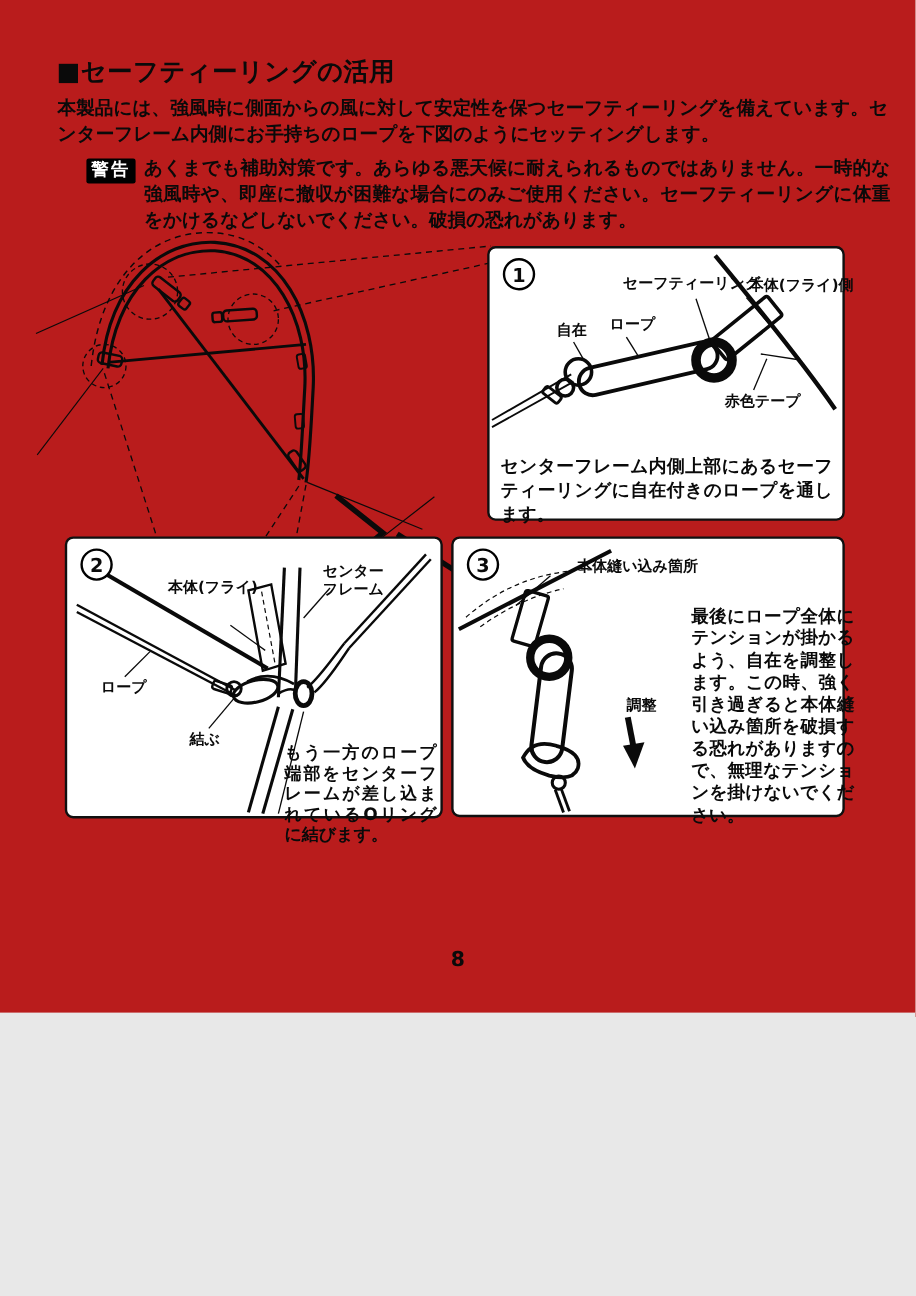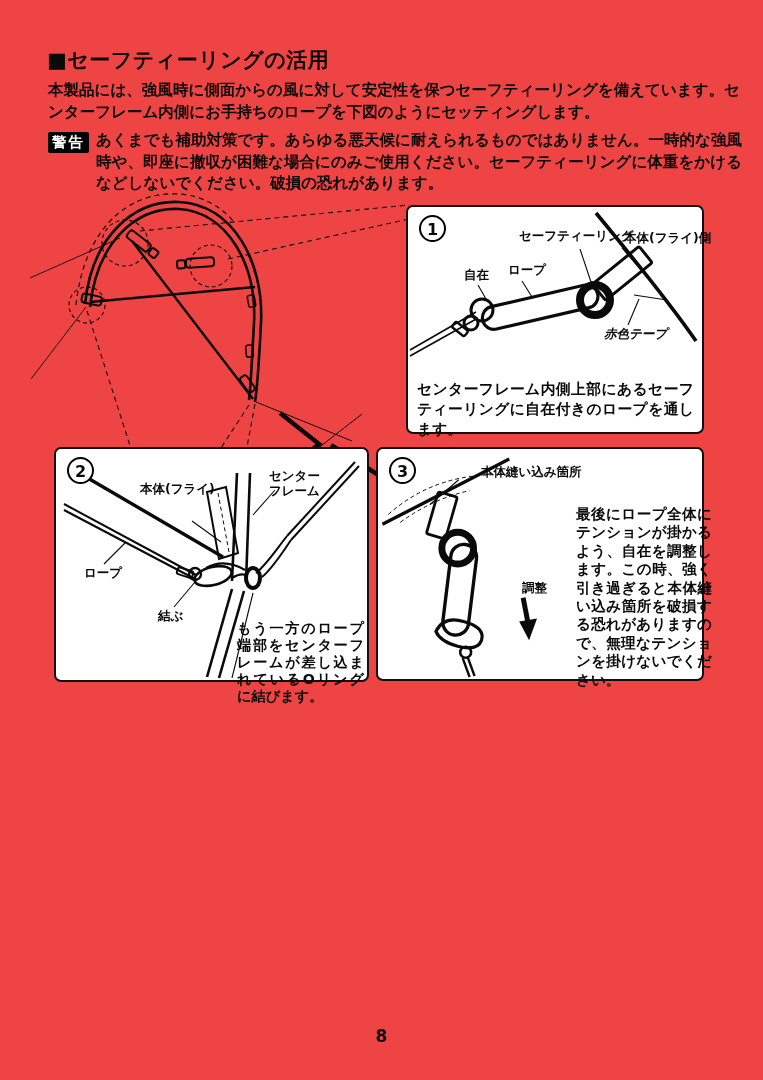--- a/index.html
+++ b/index.html
@@ -1,25 +1,25 @@
 <!DOCTYPE html>
 <html><head>
 <meta charset="utf-8">
 <style>
   * { margin:0; padding:0; box-sizing:border-box; }
   html,body { background:#e8e8e8; }
   .page {
-    position:relative; width:763px; height:1080px; margin:0 auto;
-    background:#ef4444; color:#0a0a0a; overflow:hidden;
+    position:relative; width:763px; height:844px; margin:0 auto;
+    background:#b91c1c; color:#0a0a0a; overflow:hidden;
     font-family:"DejaVu Sans","Liberation Sans",sans-serif; font-weight:bold;
   }
   .doc-title { position:absolute; left:47px; top:46px; font-size:21px; letter-spacing:0.5px; }
   .intro { position:absolute; left:48px; top:79px; width:692px; font-size:15.5px; line-height:22px; text-align:justify; }
   .warning { position:absolute; left:48px; top:130px; width:694px; display:flex; align-items:flex-start; }
-  .warn-tag { flex:0 0 auto; background:#000; color:#fff; font-size:14.5px; line-height:19px; padding:1px 4px; margin-top:2px; letter-spacing:2px; border-radius:2px; }
+  .warn-tag { flex:0 0 auto; background:#000; color:#fff; font-size:14.5px; line-height:19px; padding:1px 4px; margin-top:2px; letter-spacing:2px; border-radius:2px;margin-left:24px; }
   .warn-text { font-size:15.5px; line-height:21.5px; margin-left:7px; text-align:justify; }
 
   .main-diagram { position:absolute; left:28px; top:183px; width:382px; height:300px; z-index:1; }
   .main-diagram svg { width:100%; height:100%; }
 
   .panel { position:absolute; background:#fff; border:2.5px solid #101010; border-radius:7px; z-index:2; }
   #panel1 { left:406px; top:205px; width:298px; height:229px; }
   #panel2 { left:54px;  top:447px; width:315px; height:235px; }
   #panel3 { left:376px; top:447px; width:328px; height:234px; }
   .panel svg { position:absolute; left:0; top:0; width:100%; height:100%; }
@@ -135,21 +135,21 @@
       <path class="stroke" stroke-width="1.1" d="M172,42 L184,78"></path>
       <path class="stroke" stroke-width="1.1" d="M70,78 L78,92"></path>
       <path class="stroke" stroke-width="1.1" d="M114,74 L124,90"></path>
       <path class="stroke" stroke-width="1.1" d="M220,118 L231,92"></path>
     </svg>
     <span class="pnum">1</span>
     <span class="dlabel" style="left:111px; top:22px;">セーフティーリング</span>
     <span class="dlabel" style="left:216px; top:24px;">本体(フライ)側</span>
     <span class="dlabel" style="left:56px; top:61px;">自在</span>
     <span class="dlabel" style="left:100px; top:56px;">ロープ</span>
-    <span class="dlabel" style="left:196px; top:120px;font-style:italic;">赤色テープ</span>
+    <span class="dlabel" style="left:196px; top:120px;">赤色テープ</span>
     <div class="caption" style="left:9px; right:8px; top:172px;">センターフレーム内側上部にあるセーフティーリングに自在付きのロープを通します。</div>
   </div>
 
   <div class="panel" id="panel2">
     <svg viewBox="0 0 311 231">
 
       <path class="stroke" stroke-width="3.4" d="M30,28 L167,108"></path>
 
       <path class="stroke" stroke-width="2" d="M8,55 L140,126"></path>
       <path class="stroke" stroke-width="2" d="M8,61 L141,131"></path>

